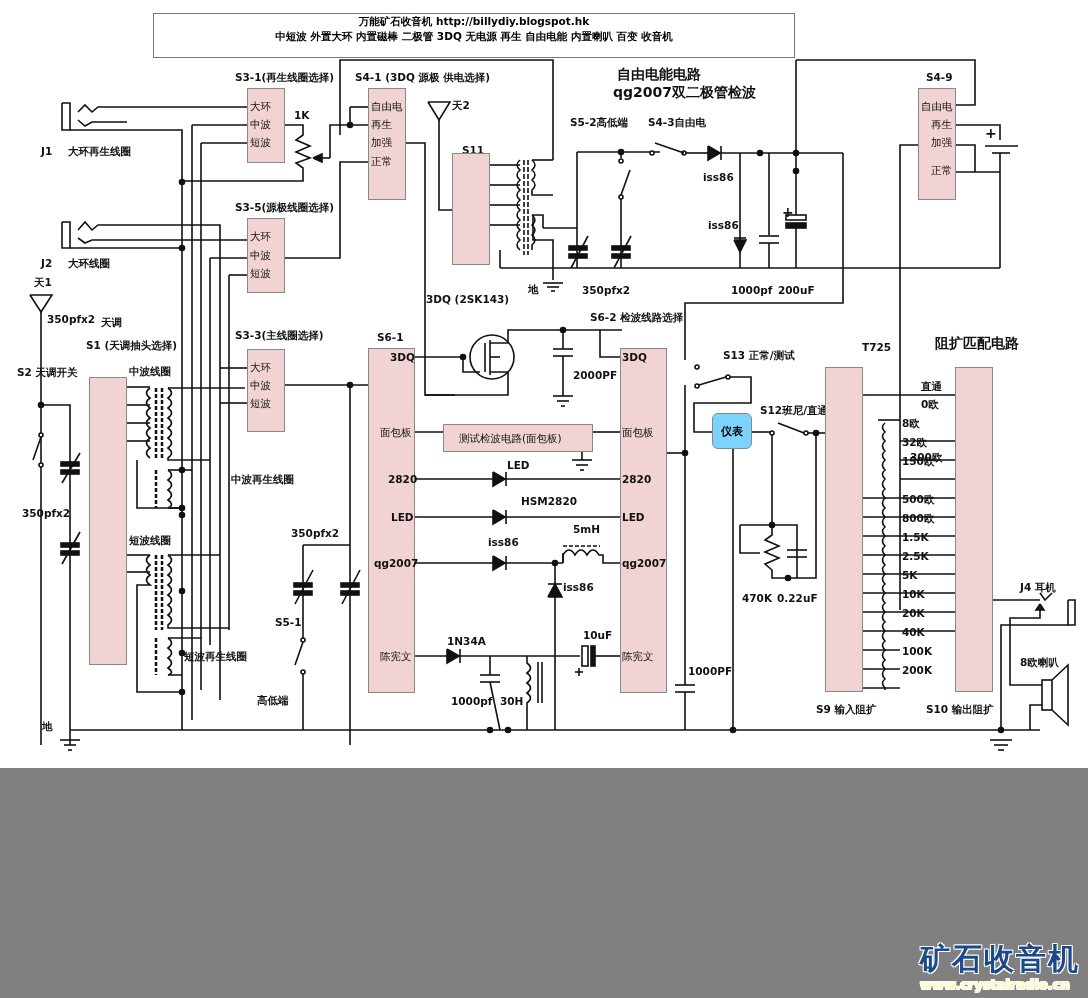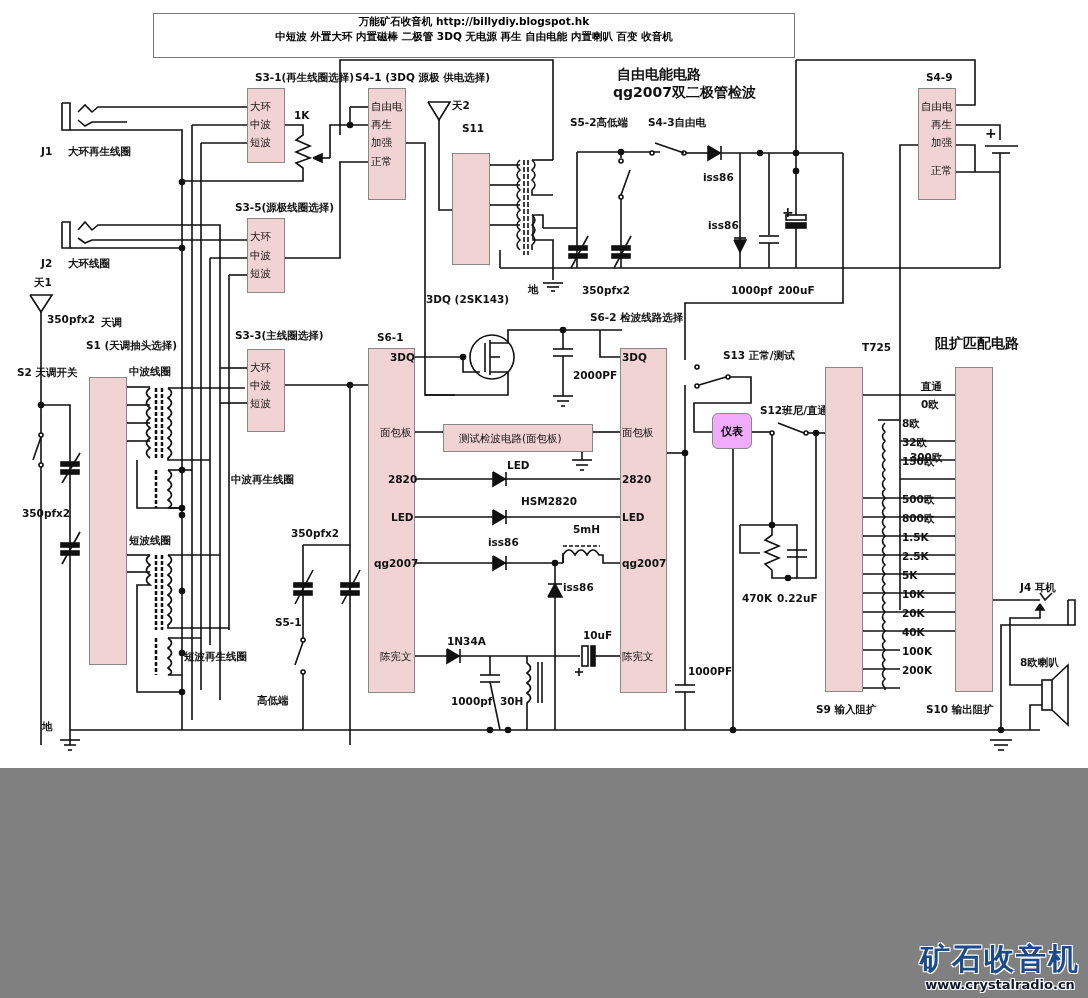--- a/index.html
+++ b/index.html
@@ -5,24 +5,24 @@
   html,body{margin:0;padding:0;}
   body{width:1088px;height:998px;position:relative;background:#ffffff;overflow:hidden;font-family:"DejaVu Sans",sans-serif;}
   #schematic{position:absolute;left:0;top:0;width:1088px;height:768px;background:#fff;}
   #bottom-area{position:absolute;left:0;top:768px;width:1088px;height:230px;background:#808080;}
   .t{position:absolute;font-size:10.5px;font-weight:bold;color:#111;white-space:nowrap;line-height:1;}
   .tn{font-weight:normal;}
   .big{font-size:14px;}
   .box{position:absolute;background:#f1d3d3;border:1.5px solid #888;box-sizing:border-box;}
   .title-box{position:absolute;left:137px;top:13px;width:642px;height:45px;border:1.5px solid #777;background:#fff;box-sizing:border-box;text-align:center;margin-left:16px;}
   .title-line{font-size:10.5px;font-weight:bold;line-height:15px;}
-  .logo{position:absolute;right:8px;bottom:6px;text-align:center;}
+  .logo{position:absolute;right:8px;bottom:6px;}
   .logo-cn{font-size:30px;font-weight:bold;color:#1b4a8a;letter-spacing:2px;text-shadow:-1px -1px 0 #fff,1px -1px 0 #fff,-1px 1px 0 #fff,1px 1px 0 #fff;line-height:36px;font-family:"DejaVu Sans",sans-serif;}
-  .logo-url{font-size:13px;font-weight:bold;color:#0f172a;text-shadow:-1px -1px 0 #fff,1px -1px 0 #fff,-1px 1px 0 #fff,1px 1px 0 #fff;font-family:"DejaVu Sans",sans-serif;}
-  .meter{position:absolute;left:712px;top:413px;width:40px;height:36px;background:#f0abfc;border:1.5px solid #888;border-radius:6px;box-sizing:border-box;display:flex;align-items:center;justify-content:center;font-size:11px;font-weight:bold;}
+  .logo-url{font-size:13px;font-weight:bold;color:#fef9c3;text-shadow:-1px -1px 0 #fff,1px -1px 0 #fff,-1px 1px 0 #fff,1px 1px 0 #fff;font-family:"DejaVu Sans",sans-serif;}
+  .meter{position:absolute;left:712px;top:413px;width:40px;height:36px;background:#7dd3fc;border:1.5px solid #888;border-radius:6px;box-sizing:border-box;display:flex;align-items:center;justify-content:center;font-size:11px;font-weight:bold;}
   svg{position:absolute;left:0;top:0;}
 </style>
 </head>
 <body>
 
 <div id="schematic">
 
   <svg width="1088" height="768" stroke="#111" stroke-width="1.6" fill="none">
 
     <polyline points="340,135 340,60 553,60 553,160"></polyline>
@@ -266,21 +266,21 @@
 
   <div class="t" style="left:41px;top:146px;">J1</div>
   <div class="t" style="left:68px;top:146px;">大环再生线圈</div>
   <div class="t" style="left:41px;top:258px;">J2</div>
   <div class="t" style="left:68px;top:258px;">大环线圈</div>
   <div class="t" style="left:1020px;top:582px;">J4 耳机</div>
 
   <div class="t" style="left:34px;top:277px;">天1</div>
   <div class="t" style="left:452px;top:100px;">天2</div>
 
-  <div class="t" style="left:235px;top:72px;margin-left:20px;">S3-1(再生线圈选择)</div>
+  <div class="t" style="left:235px;top:72px;">S3-1(再生线圈选择)</div>
   <div class="box" style="left:247px;top:88px;width:38px;height:75px;"></div>
   <div class="t tn" style="left:250px;top:101px;">大环</div>
   <div class="t tn" style="left:250px;top:119px;">中波</div>
   <div class="t tn" style="left:250px;top:137px;">短波</div>
   <div class="t" style="left:294px;top:110px;">1K</div>
 
   <div class="t" style="left:235px;top:202px;">S3-5(源极线圈选择)</div>
   <div class="box" style="left:247px;top:218px;width:38px;height:75px;"></div>
   <div class="t tn" style="left:250px;top:231px;">大环</div>
   <div class="t tn" style="left:250px;top:250px;">中波</div>
@@ -292,21 +292,21 @@
   <div class="t tn" style="left:250px;top:380px;">中波</div>
   <div class="t tn" style="left:250px;top:398px;">短波</div>
 
   <div class="t" style="left:355px;top:72px;">S4-1 (3DQ 源极 供电选择)</div>
   <div class="box" style="left:368px;top:88px;width:38px;height:112px;"></div>
   <div class="t tn" style="left:371px;top:101px;">自由电</div>
   <div class="t tn" style="left:371px;top:119px;">再生</div>
   <div class="t tn" style="left:371px;top:137px;">加强</div>
   <div class="t tn" style="left:371px;top:156px;">正常</div>
 
-  <div class="t" style="left:462px;top:123px;text-align:center;">S11</div>
+  <div class="t" style="left:462px;top:145px;text-align:center;">S11</div>
   <div class="box" style="left:452px;top:153px;width:38px;height:112px;"></div>
   <svg width="1088" height="768" stroke="#111" stroke-width="1.6" fill="none">
     <polyline points="490,165 520,165"></polyline>
       <polyline points="490,185 520,185"></polyline>
       <polyline points="490,205 520,205"></polyline>
       <polyline points="490,225 520,225"></polyline>
     <path d="M520,160 Q514,165 520,170 Q514,175 520,180 Q514,185 520,190 Q514,195 520,200 Q514,205 520,210 Q514,215 520,220 Q514,225 520,230 Q514,235 520,240 Q514,245 520,250"></path>
     <polyline points="524,160 524,255" stroke-dasharray="5,2"></polyline>
     <polyline points="528,160 528,255" stroke-dasharray="5,2"></polyline>
     <path d="M532,160 Q538,165 532,170 Q538,175 532,180 Q538,185 532,190 L532,195 L553,195"></path>

